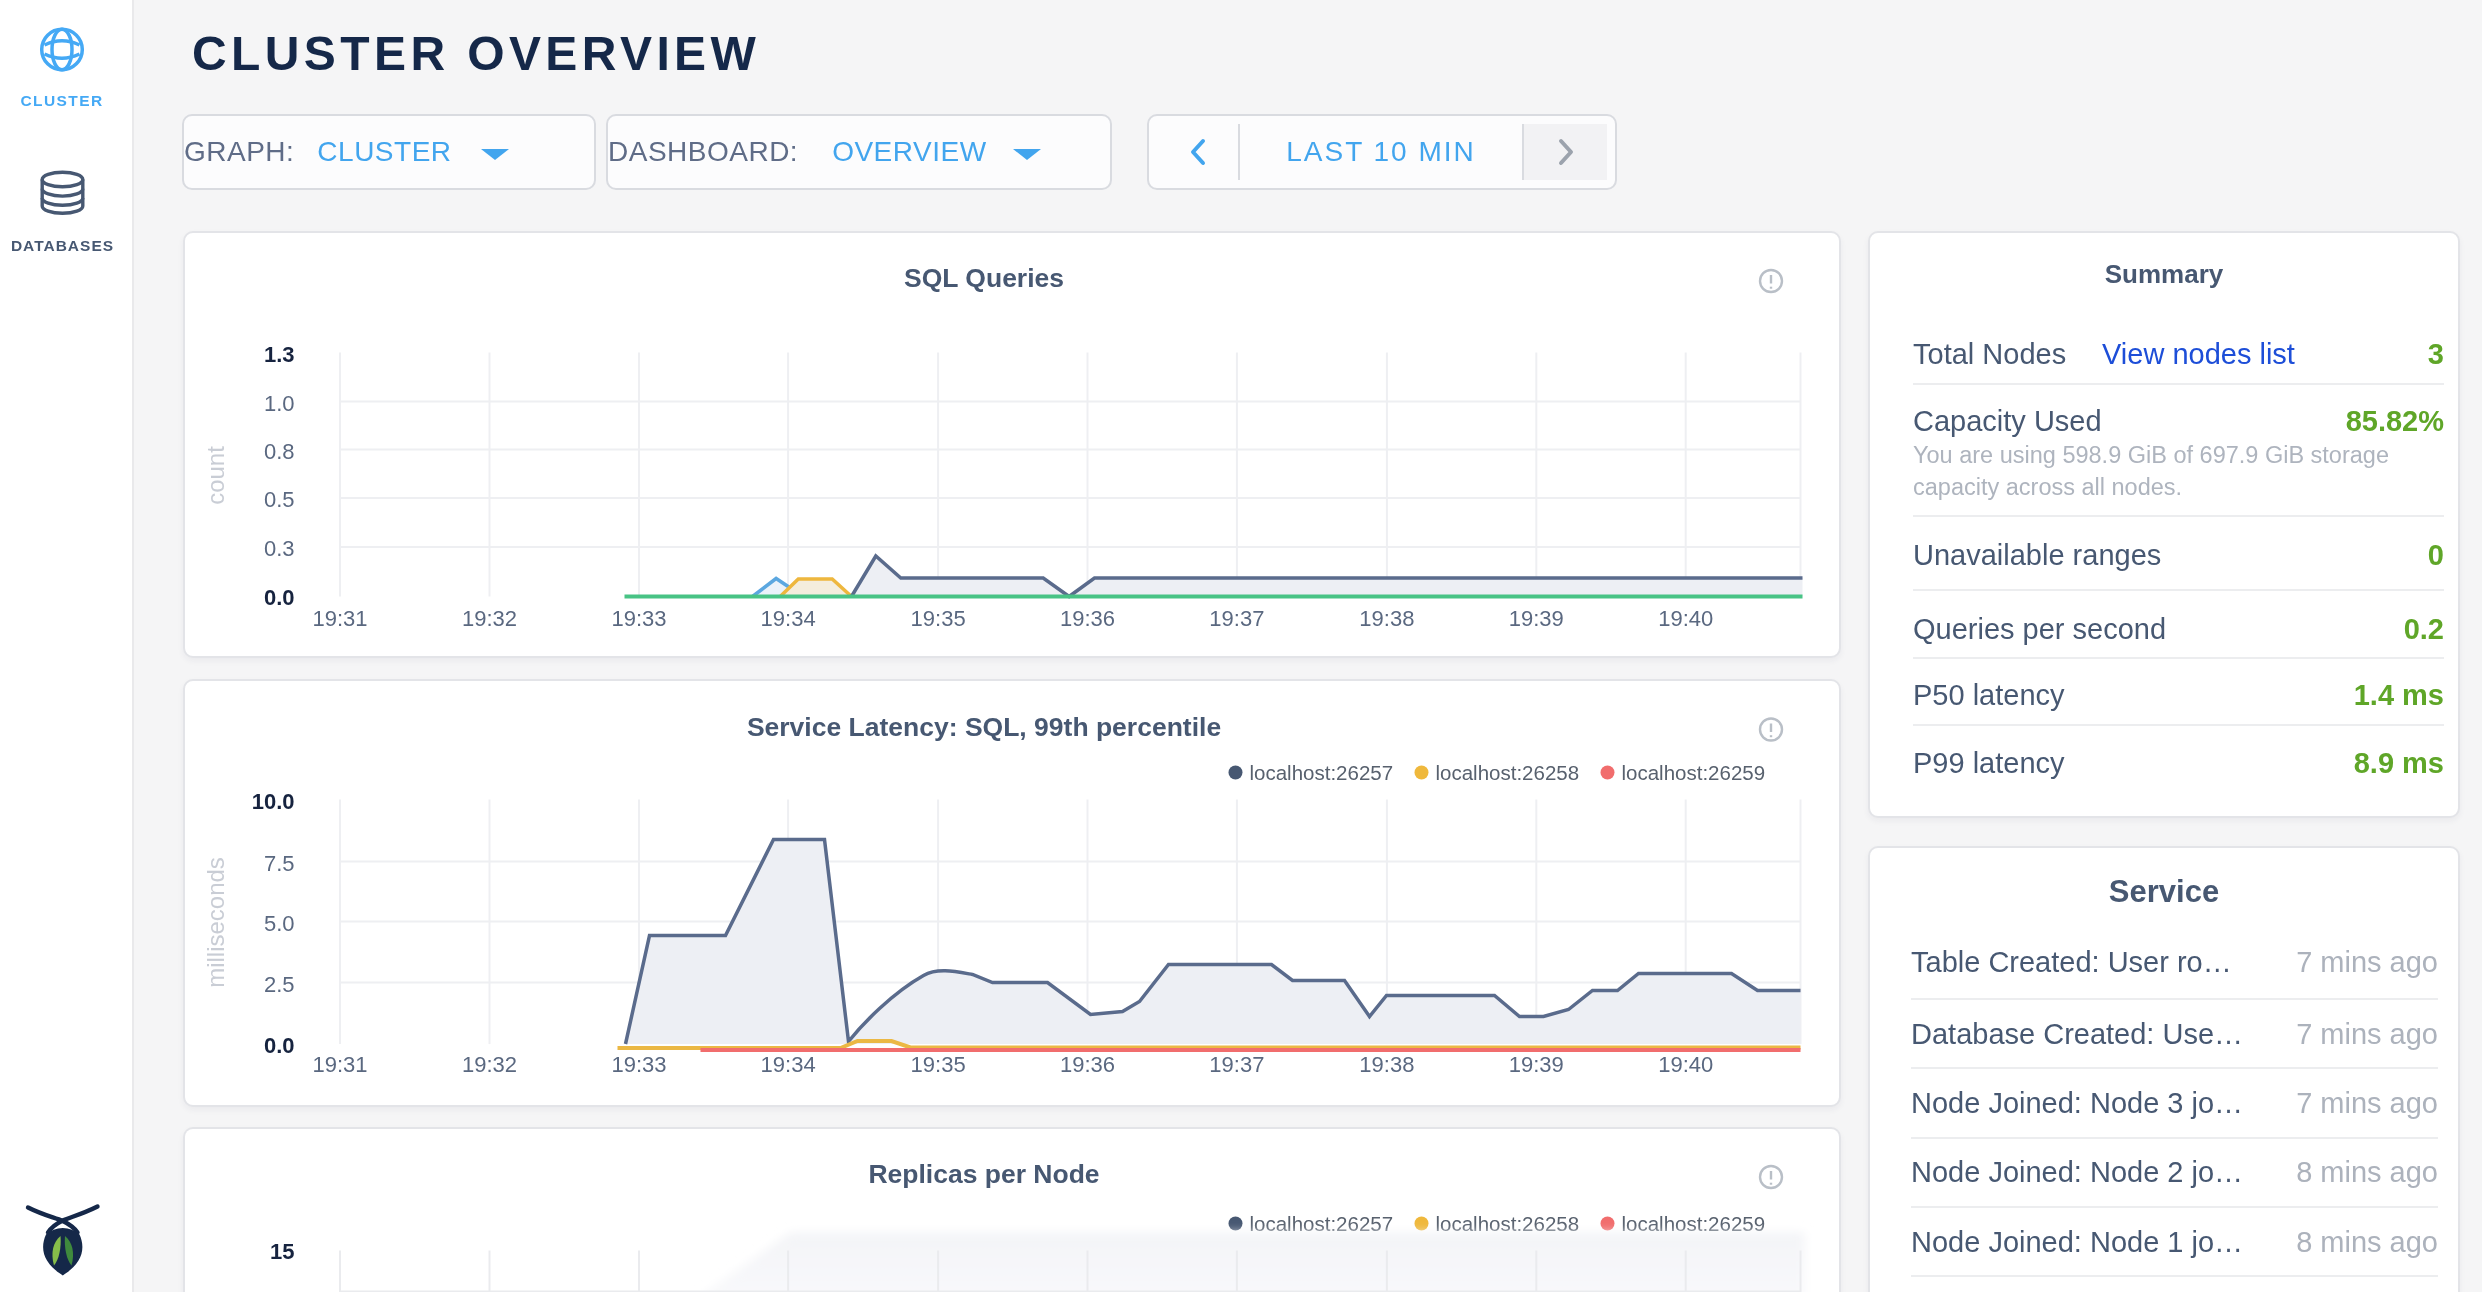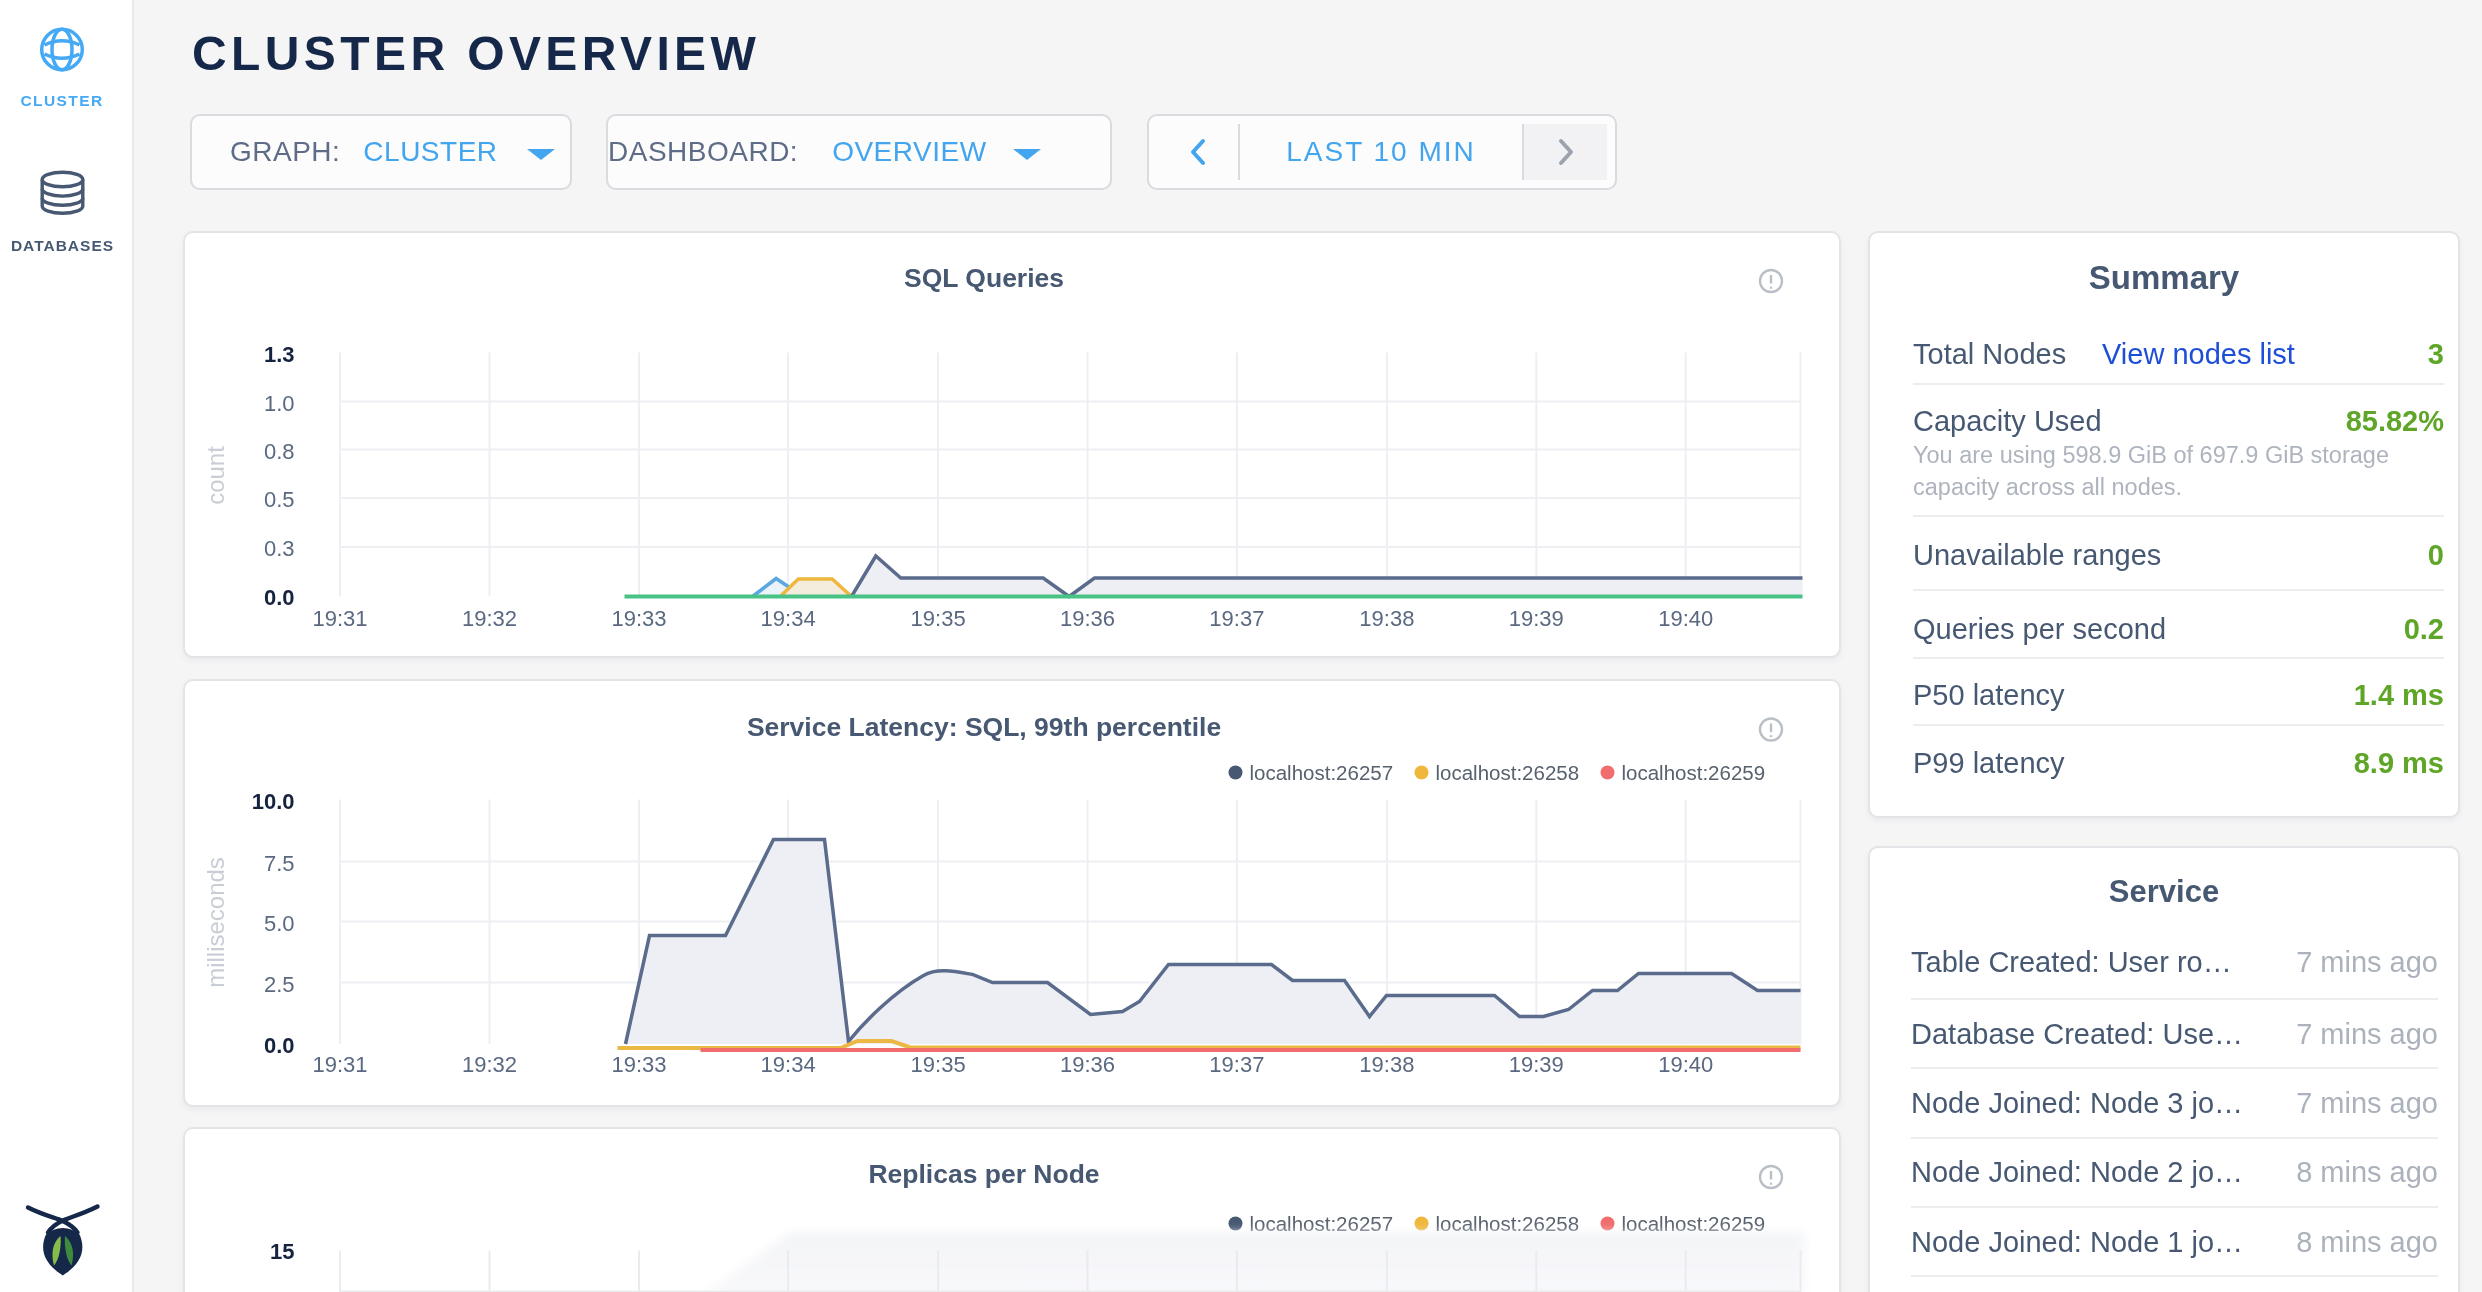--- a/index.html
+++ b/index.html
@@ -40,21 +40,21 @@
       <path d="M79.5,10.5 C63.5,18.5 52.5,21 44.8,24.5 C37.5,28 33,32 30,36.5"></path>
     </g>
     <path d="M28,38.5 C24,47 24,56.5 29,64.5 C34,72.5 40.5,76.5 44.8,79.5 C49,76.5 55.5,72.5 60.5,64.5 C65.5,56.5 65.5,47 61.5,38.5 Q54.5,32.3 44.8,32 Q35,32.3 28,38.5 Z" fill="#152849"></path>
     <path d="M42.5,40 C35,46 32.5,57 36,69.5 C41,64 43.5,51 42.5,40 Z" fill="#86bd4a"></path>
     <path d="M47,40 C54.5,46 57,57 53.5,69.5 C48.5,64 46,51 47,40 Z" fill="#3f8a3d"></path>
   </svg>
 </div>
 
 <div style="position:absolute;left:192px;top:26px;font-size:48px;font-weight:bold;letter-spacing:4.4px;color:#152849">CLUSTER OVERVIEW</div>
 
-<div class="ctrl" style="left:190px;width:382px;padding-left:38px">GRAPH:<span class="blue" style="margin-left:23px">CLUSTER</span><span class="caret" style="margin-left:29px"></span></div>
+<div class="ctrl" style="left:182px;width:414px;">GRAPH:<span class="blue" style="margin-left:23px">CLUSTER</span><span class="caret" style="margin-left:29px"></span></div>
 <div class="ctrl" style="left:606px;width:506px;">DASHBOARD:<span class="blue" style="margin-left:34px">OVERVIEW</span><span class="caret" style="margin-left:26px"></span></div>
 <div class="ctrl" style="left:1147px;width:470px;padding:8px;letter-spacing:2px;overflow:hidden;justify-content:center">
   <div style="width:83px;height:100%;display:flex;align-items:center;justify-content:center;border-right:2px solid #d9dbe0">
     <svg width="18" height="30">
         <polyline points="14,4 4,15 14,26" fill="none" stroke="#42a5ee" stroke-width="4" stroke-linecap="round" stroke-linejoin="round"></polyline>
       </svg>
   </div>
   <div style="flex:1;height:100%;display:flex;align-items:center;justify-content:center;color:#42a5ee">LAST 10 MIN</div>
   <div style="width:85px;height:100%;display:flex;align-items:center;justify-content:center;border-left:2px solid #d9dbe0;background:#f2f2f4">
     <svg width="18" height="30">
@@ -234,21 +234,21 @@
   </g>
   <g font-size="22" text-anchor="end" fill="#16233f" font-weight="bold">
     <text x="109" y="129">15</text>
     <text x="109" y="181">10</text>
   </g>
 </g>
     </svg>
 </div>
 
 <div class="card" style="left:1868px;top:231px;width:592px;height:587px;font-size:29px;color:#475872">
-  <div style="position:absolute;top:26px;left:0;width:100%;text-align:center;font-weight:bold;font-size:33px">Summary</div>
+  <div style="position:absolute;top:26px;left:0;width:100%;text-align:center;font-weight:bold;font-size:26px">Summary</div>
   <div style="position:absolute;left:43px;right:14px;top:102px;height:38px;display:flex;align-items:center">
     <span>Total Nodes</span>
       <span style="color:#1d4ed8;position:absolute;left:189px">View nodes list</span>
       <span style="margin-left:auto;color:#5fa628;font-weight:bold">3</span>
   </div>
   <div style="position:absolute;left:43px;right:14px;top:150px;border-top:2px solid #ecedef"></div>
   <div style="position:absolute;left:43px;right:14px;top:169px;height:38px;display:flex;align-items:center">
     <span>Capacity Used</span>
       <span style="margin-left:auto;color:#5fa628;font-weight:bold">85.82%</span>
   </div>

